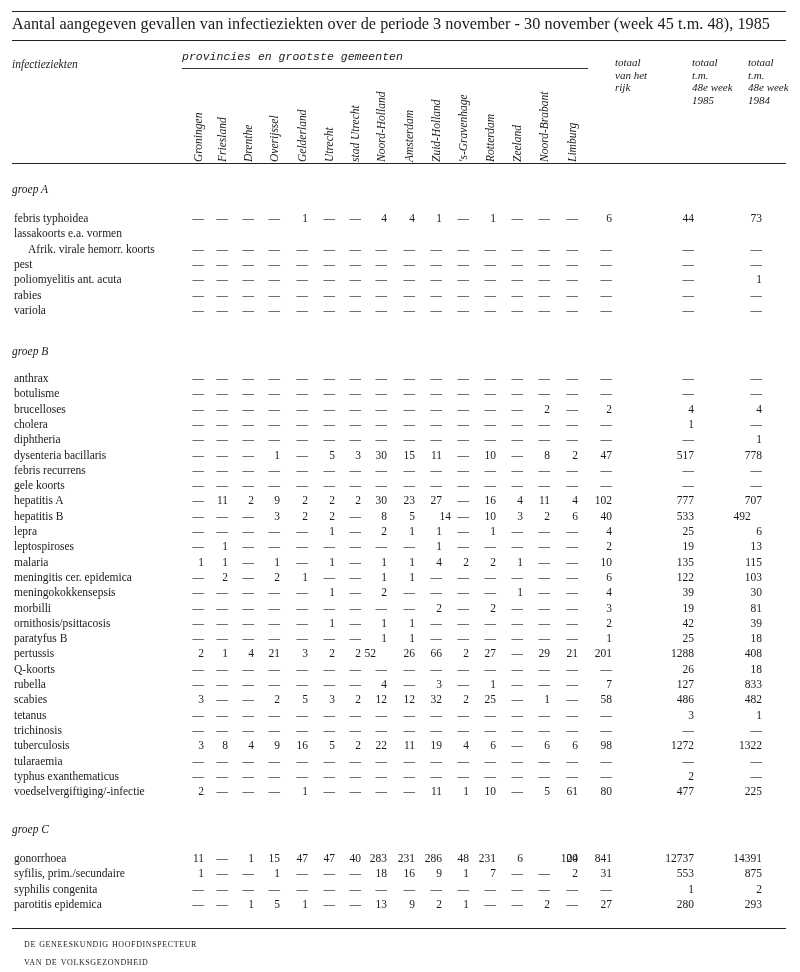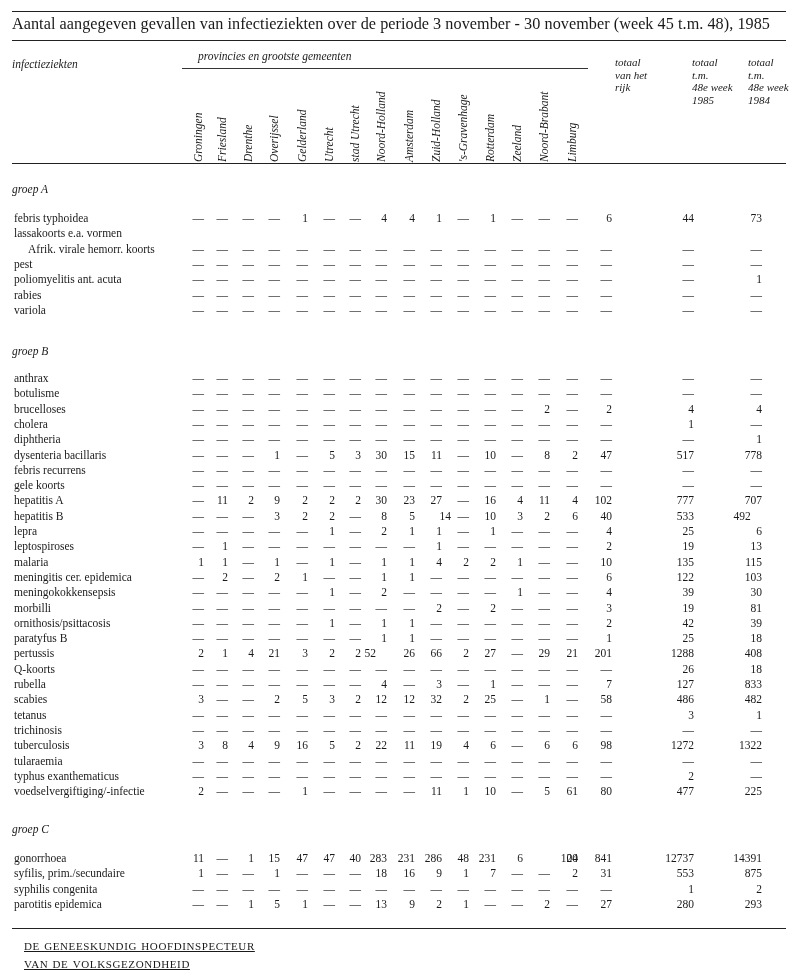--- a/index.html
+++ b/index.html
@@ -13,31 +13,31 @@
   .colhdr span { position:absolute; left:50%; bottom:0; transform-origin:left bottom;
                  transform:rotate(-90deg) translateY(50%); white-space:nowrap;
                  font-style:italic; font-size:11.5px; display:block; }
   .tothdr { position:absolute; top:56px; font-style:italic; font-size:11px; line-height:12.5px; white-space:pre-line; }
   .group { position:absolute; left:12px; font-style:italic; font-size:11.5px; }
   .row { position:absolute; left:0; height:15px; width:800px; font-size:11.5px; }
   .row .lbl { position:absolute; left:14px; white-space:nowrap; }
   .row .lbl.indent { left:28px; }
   .cell { position:absolute; width:22px; text-align:right; }
   .tcell { position:absolute; width:40px; text-align:right; }
-  .footer { position:absolute; left:24px; font-size:15px; letter-spacing:0.6px; font-variant:small-caps; text-transform:lowercase;text-decoration:underline; }
+  .footer { position:absolute; left:24px; font-size:11px; letter-spacing:0.6px; font-variant:small-caps; text-transform:lowercase; }
 </style>
 </head>
 <body>
 
 <div class="rule" style="top:11px;"></div>
 <div class="title">Aantal aangegeven gevallen van infectieziekten over de periode 3 november - 30 november (week 45 t.m. 48), 1985</div>
 <div class="rule" style="top:40px;"></div>
 
 <div class="hdr-it" style="left:12px; top:58px;">infectieziekten</div>
-<div class="hdr-it" style="left:198px; top:50px;">provincies en grootste gemeenten</div>
+<div class="hdr-it" style="left:182px; top:50px;font-family:Liberation Mono, monospace;">provincies en grootste gemeenten</div>
 <div class="subrule"></div>
 
 <div id="colheaders">
     <div class="colhdr" style="left: 188px;">
       <span>Groningen</span>
     </div>
     <div class="colhdr" style="left: 212px;">
       <span>Friesland</span>
     </div>
     <div class="colhdr" style="left: 238px;">

